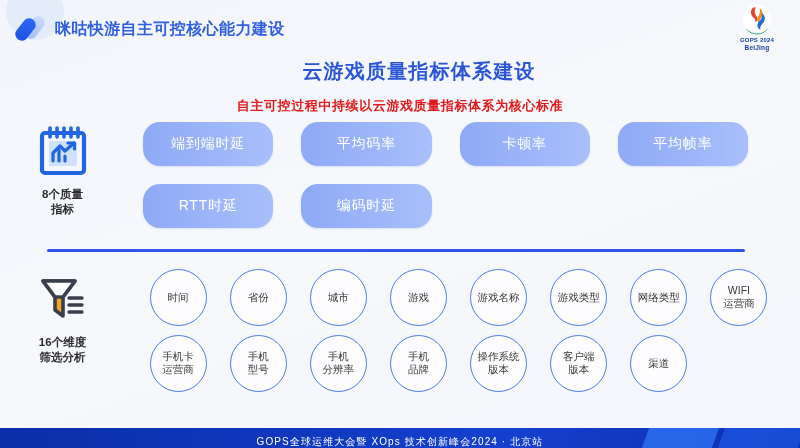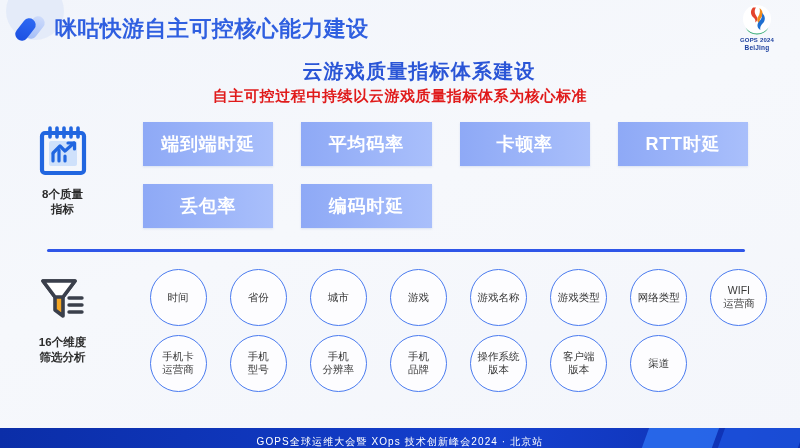--- a/index.html
+++ b/index.html
@@ -49,21 +49,21 @@
     left: 1px; top: 1px;
     background: linear-gradient(160deg, #2f6af5 0%, #1b4fe0 100%);
   }
   .brand-mark .pill.b {
     left: 10px; top: -1px;
     background: linear-gradient(160deg, #cfdcfb 0%, #9db9f7 100%);
     opacity: .95;
   }
   .header-title {
     margin-left: 11px;
-    font-size: 22px;
+    font-size: 16px;
     font-weight: bold;
     color: #2f5fe0;
     letter-spacing: .4px;
     white-space: nowrap;
   }
 
   
   .conf-logo {
     position: absolute;
     right: 14px; top: 4px;
@@ -89,22 +89,22 @@
   }
   .main-title {
     font-size: 20px;
     font-weight: bold;
     color: #2a55d6;
     letter-spacing: 1.2px;
     line-height: 26px;
     padding-left: 38px;
   }
   .sub-title {
-    margin-top: 2px;
-    font-size: 15px;
+    margin-top: 12px;
+    font-size: 13px;
     font-weight: bold;
     color: #e01b1b;
     letter-spacing: .6px;
     line-height: 20px;
   }
 
   
   .metrics-section {
     position: absolute;
     left: 0; top: 114px;
@@ -136,24 +136,25 @@
     grid-template-rows: repeat(2, 44px);
     gap: 18px 28px;
     padding: 8px 52px 0 18px;
   }
   .metric-box {
     display: flex;
     align-items: center;
     justify-content: center;
     background: linear-gradient(90deg, #8ea9f6 0%, #a9bffb 100%);
     color: #ffffff;
-    font-size: 18px;
-    font-weight: bold;
+    font-size: 14px;
+    font-weight: normal;
     letter-spacing: .8px;
     box-shadow: 0 1px 2px rgba(90,120,200,.18);
+    border-radius: 17px;
   }
 
   
   .divider {
     position: absolute;
     left: 47px; top: 249px;
     width: 698px; height: 3px;
     background: #2f56e8;
     border-radius: 2px;
   }
@@ -272,22 +273,22 @@
         </svg>
       </div>
       <div class="cap">8个质量</div>
       <div class="cap" style="margin-top:0">指标</div>
     </div>
 
     <div class="metrics-grid">
       <div class="metric-box">端到端时延</div>
       <div class="metric-box">平均码率</div>
       <div class="metric-box">卡顿率</div>
+      <div class="metric-box">平均帧率</div>
       <div class="metric-box">RTT时延</div>
-      <div class="metric-box">丢包率</div>
       <div class="metric-box">编码时延</div>
     </div>
   </div>
 
   <div class="divider"></div>
 
   <div class="dims-section">
     <div class="side-label">
       <div class="icon-wrap">
         <svg width="56" height="56" viewBox="0 0 56 56">

